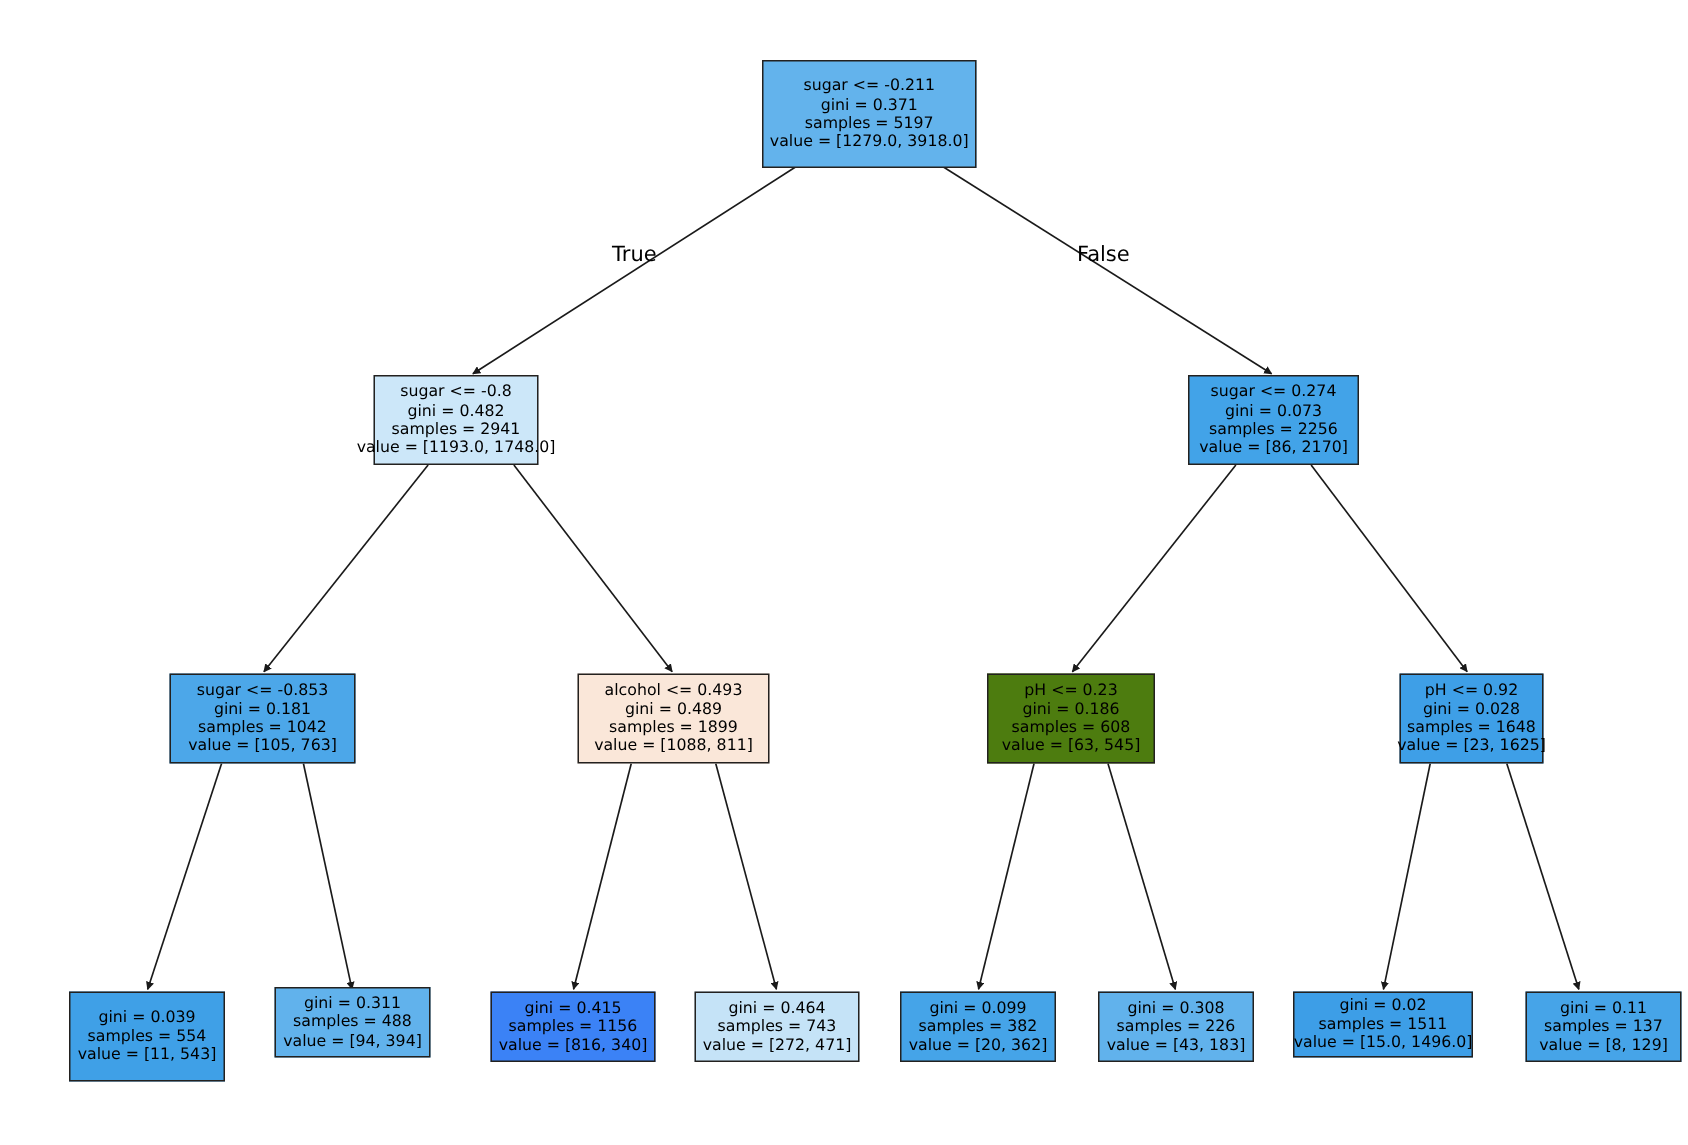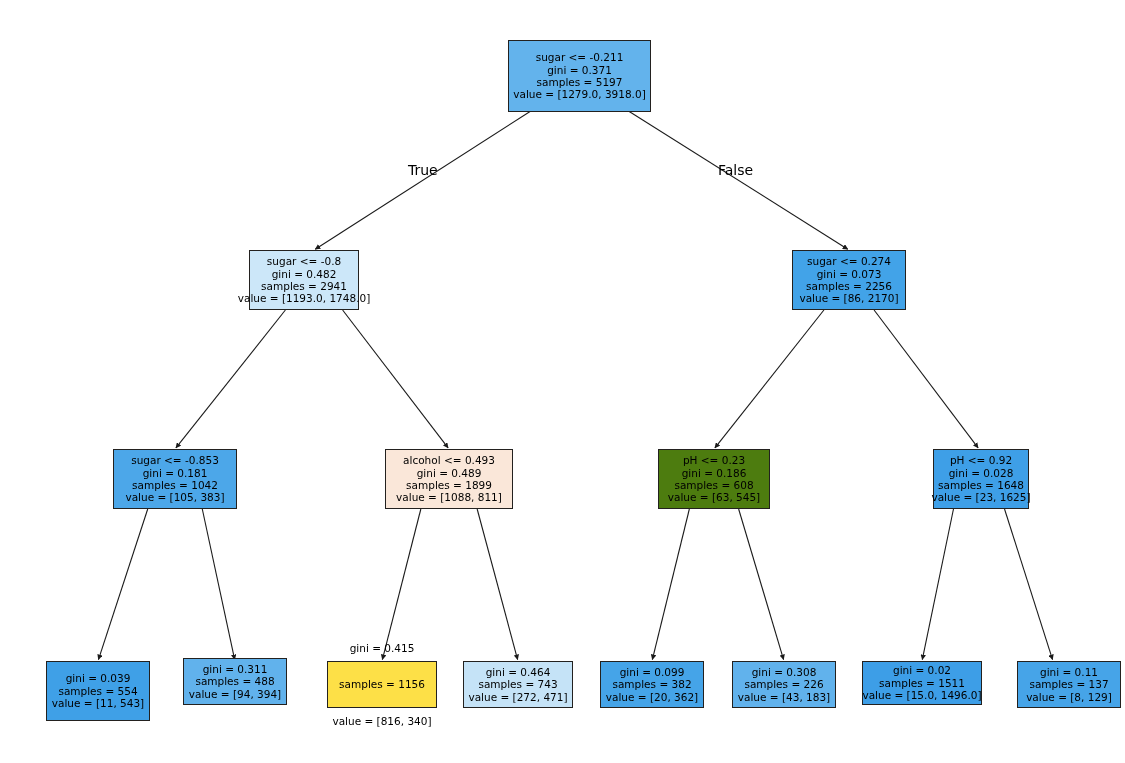--- a/index.html
+++ b/index.html
@@ -90,21 +90,21 @@
       <div class="node" style="left: 792px; top: 250px; width: 114px; height: 60px; background: rgb(66, 163, 232); border-color: rgb(35, 33, 31); color: rgb(0, 0, 0);">
         <span class="line">sugar &lt;= 0.274</span>
         <span class="line">gini = 0.073</span>
         <span class="line">samples = 2256</span>
         <span class="line">value = [86, 2170]</span>
       </div>
       <div class="node" style="left: 113px; top: 449px; width: 124px; height: 60px; background: rgb(76, 167, 233); border-color: rgb(35, 33, 31); color: rgb(0, 0, 0);">
         <span class="line">sugar &lt;= -0.853</span>
         <span class="line">gini = 0.181</span>
         <span class="line">samples = 1042</span>
-        <span class="line">value = [105, 383]</span>
+        <span class="line">value = [105, 763]</span>
       </div>
       <div class="node" style="left: 385px; top: 449px; width: 128px; height: 60px; background: rgb(250, 231, 217); border-color: rgb(35, 33, 31); color: rgb(0, 0, 0);">
         <span class="line">alcohol &lt;= 0.493</span>
         <span class="line">gini = 0.489</span>
         <span class="line">samples = 1899</span>
         <span class="line">value = [1088, 811]</span>
       </div>
       <div class="node" style="left: 658px; top: 449px; width: 112px; height: 60px; background: #4d7c0f; border-color: rgb(35, 33, 31); color: rgb(0, 0, 0);">
         <span class="line">pH &lt;= 0.23</span>
         <span class="line">gini = 0.186</span>
@@ -120,21 +120,21 @@
       <div class="node" style="left: 46px; top: 661px; width: 104px; height: 60px; background: rgb(63, 160, 231); border-color: rgb(35, 33, 31); color: rgb(0, 0, 0);">
         <span class="line">gini = 0.039</span>
         <span class="line">samples = 554</span>
         <span class="line">value = [11, 543]</span>
       </div>
       <div class="node" style="left: 183px; top: 658px; width: 104px; height: 47px; background: rgb(97, 178, 236); border-color: rgb(35, 33, 31); color: rgb(0, 0, 0);">
         <span class="line">gini = 0.311</span>
         <span class="line">samples = 488</span>
         <span class="line">value = [94, 394]</span>
       </div>
-      <div class="node" style="left: 327px; top: 661px; width: 110px; height: 47px; background: #fde047; border-color: rgb(35, 33, 31); color: rgb(0, 0, 0); gap: 24px;">
+      <div class="node" style="left: 327px; top: 661px; width: 110px; height: 47px; background: #3b82f6; border-color: rgb(35, 33, 31); color: rgb(0, 0, 0);">
         <span class="line">gini = 0.415</span>
         <span class="line">samples = 1156</span>
         <span class="line">value = [816, 340]</span>
       </div>
       <div class="node" style="left: 463px; top: 661px; width: 110px; height: 47px; background: rgb(197, 227, 247); border-color: rgb(35, 33, 31); color: rgb(0, 0, 0);">
         <span class="line">gini = 0.464</span>
         <span class="line">samples = 743</span>
         <span class="line">value = [272, 471]</span>
       </div>
       <div class="node" style="left: 600px; top: 661px; width: 104px; height: 47px; background: rgb(69, 164, 232); border-color: rgb(35, 33, 31); color: rgb(0, 0, 0);">

